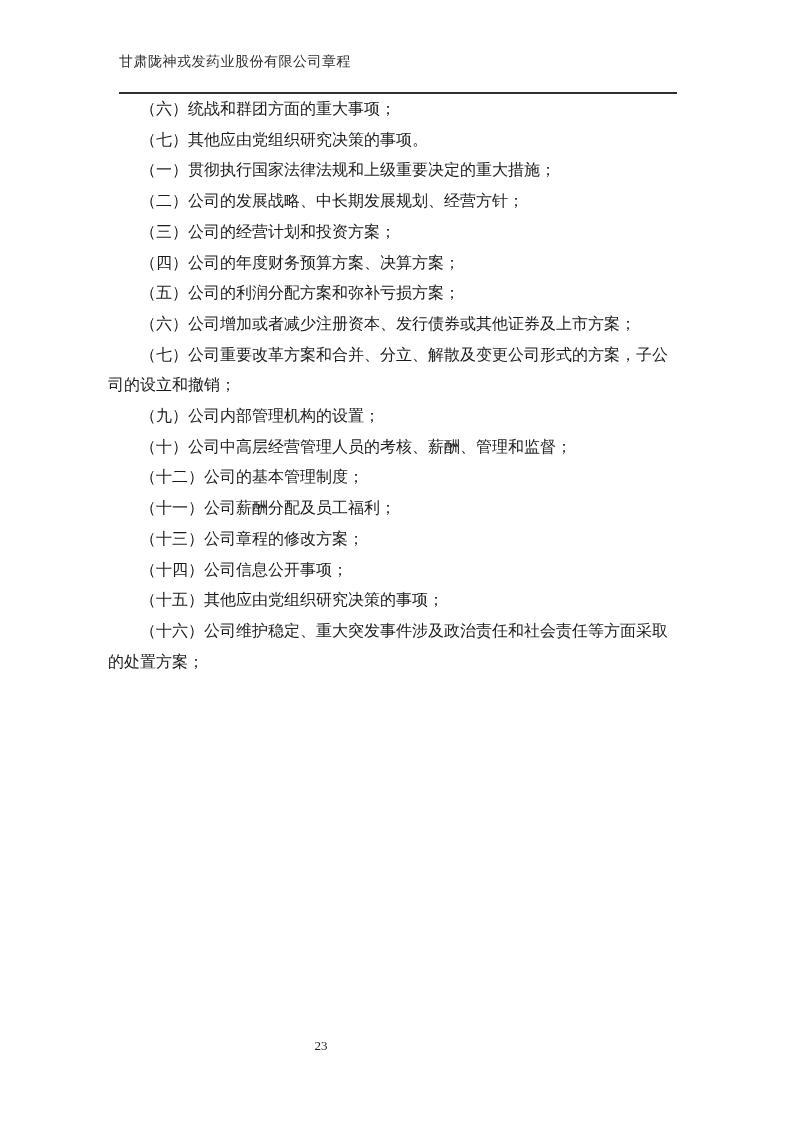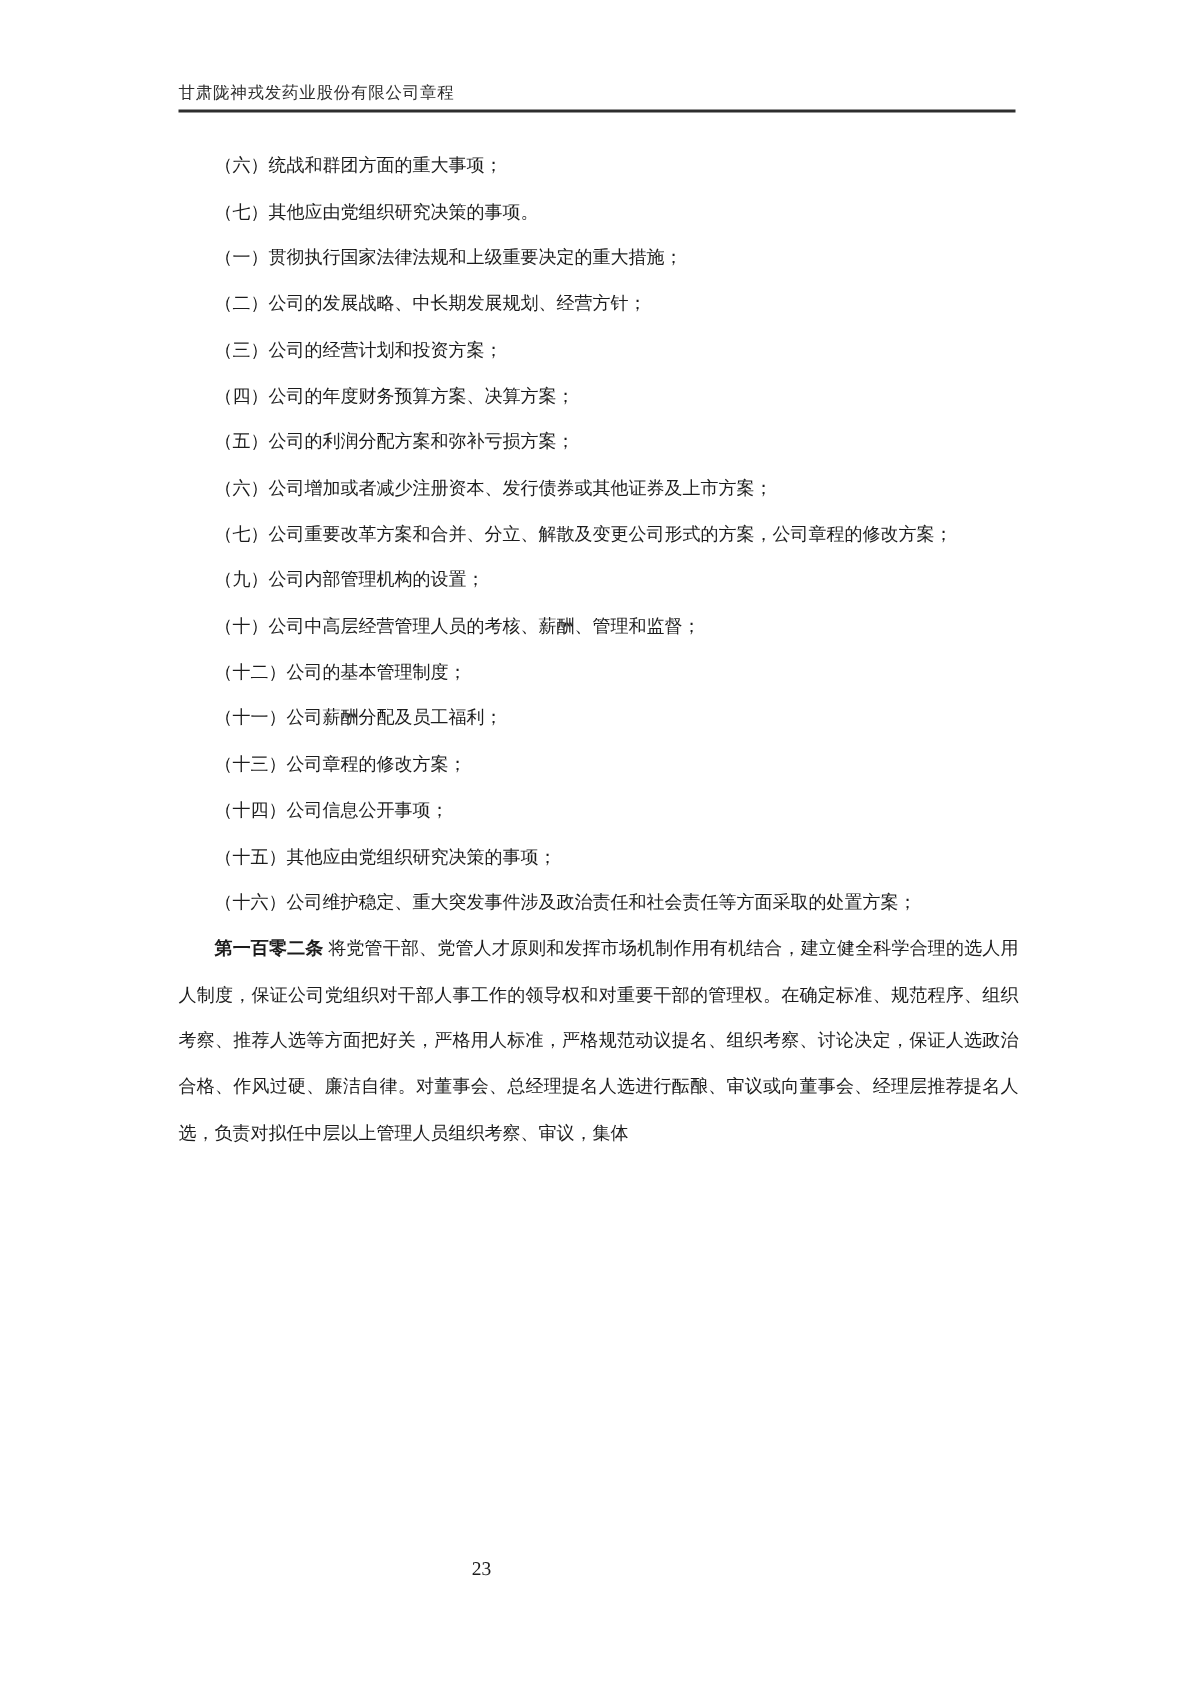--- a/index.html
+++ b/index.html
@@ -10,36 +10,37 @@
     background: #ffffff;
     font-family: "Liberation Serif", "DejaVu Serif", serif;
     color: #1c1c1c;
     overflow: hidden;
   }
   .page-header {
     position: absolute;
     left: 119px;
     top: 55px;
     width: 558px;
-    font-size: 11px;
+    font-size: 14px;
     line-height: 14px;
     color: #2e2e2e;
     letter-spacing: 0.5px;
-    padding-bottom: 4px;
+    padding-bottom: 23px;
     border-bottom: 2px solid #2e2e2e;
   }
   .doc-body {
     position: absolute;
-    left: 119px;
+    left: 108px;
     top: 95px;
     width: 560px;
-    font-size: 12px;
+    font-size: 16px;
     line-height: 30.7px;
     text-align: justify;
     text-justify: inter-ideograph;
+    font-family: Liberation Mono, monospace;
   }
   .doc-body p {
     margin: 0;
     padding: 0;
     text-indent: 2em;
   }
   .doc-body b { font-weight: bold; }
   .page-footer {
     position: absolute;
     left: 0;
@@ -62,29 +63,28 @@
 
   <div class="doc-body">
     <p><b></b><span>（六）统战和群团方面的重大事项；</span></p>
     <p><b></b><span>（七）其他应由党组织研究决策的事项。</span></p>
     <p><b></b><span>（一）贯彻执行国家法律法规和上级重要决定的重大措施；</span></p>
     <p><b></b><span>（二）公司的发展战略、中长期发展规划、经营方针；</span></p>
     <p><b></b><span>（三）公司的经营计划和投资方案；</span></p>
     <p><b></b><span>（四）公司的年度财务预算方案、决算方案；</span></p>
     <p><b></b><span>（五）公司的利润分配方案和弥补亏损方案；</span></p>
     <p><b></b><span>（六）公司增加或者减少注册资本、发行债券或其他证券及上市方案；</span></p>
-    <p><b></b><span>（七）公司重要改革方案和合并、分立、解散及变更公司形式的方案，公司章程的修改方案；</span></p>
+    <p><b></b><span>（七）公司重要改革方案和合并、分立、解散及变更公司形式的方案，子公司的设立和撤销；</span></p>
     <p><b></b><span>（九）公司内部管理机构的设置；</span></p>
     <p><b></b><span>（十）公司中高层经营管理人员的考核、薪酬、管理和监督；</span></p>
     <p><b></b><span>（十二）公司的基本管理制度；</span></p>
     <p><b></b><span>（十一）公司薪酬分配及员工福利；</span></p>
     <p><b></b><span>（十三）公司章程的修改方案；</span></p>
     <p><b></b><span>（十四）公司信息公开事项；</span></p>
     <p><b></b><span>（十五）其他应由党组织研究决策的事项；</span></p>
     <p><b></b><span>（十六）公司维护稳定、重大突发事件涉及政治责任和社会责任等方面采取的处置方案；</span></p>
-    <p><b>第一百零二条</b><span> 将党管干部、党管人才原则和发挥市场机制作用有机结合，建立健全科学合理的选人用人制度，保证公司党组织对干部人事工作的领导权和对重要干部的管理权。在确定标准、规范程序、组织考察、推荐人选等方面把好关，严格用人标准，严格规范动议提名、组织考察、讨论决定，保证人选政治合格、作风过硬、廉洁自律。对董事会、总经理提名人选进行酝酿、审议或向董事会、经理层推荐提名人选，负责对拟任中层以上管理人员组织考察、审议，集体</span></p>
   </div>
 
   <div class="page-footer">
     <span>23</span>
   </div>
 
 </div>
 
 </body></html>

